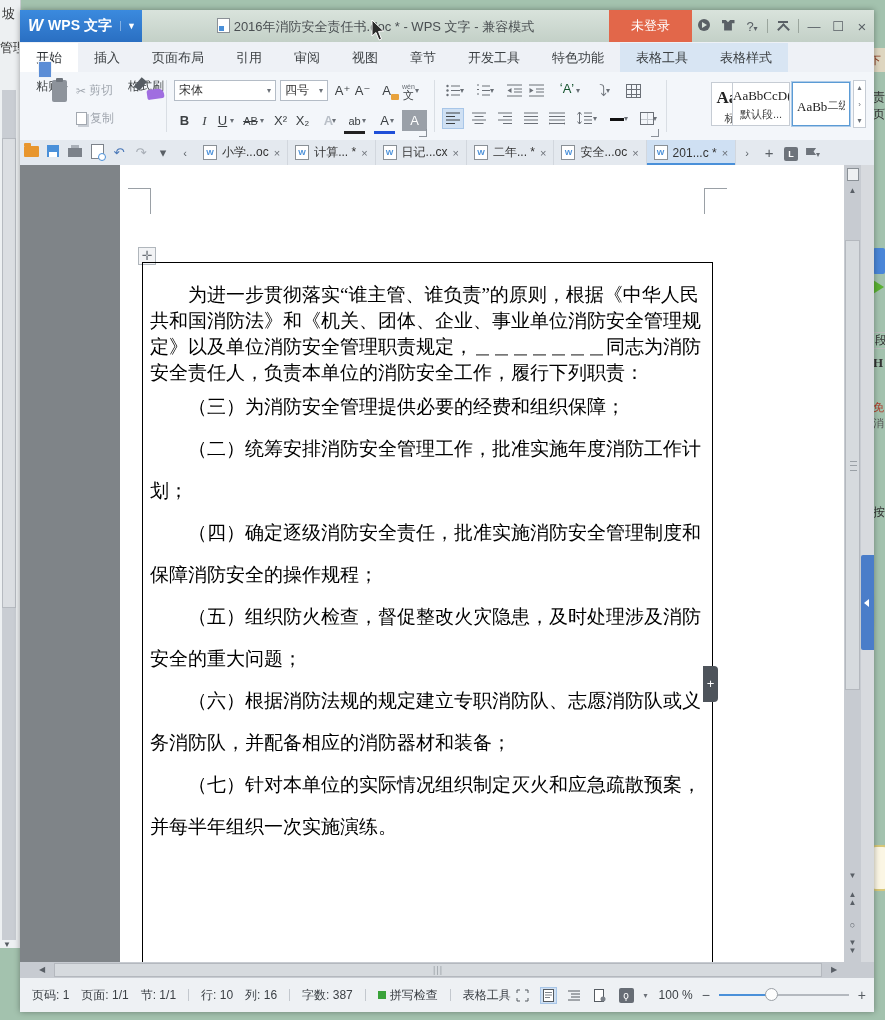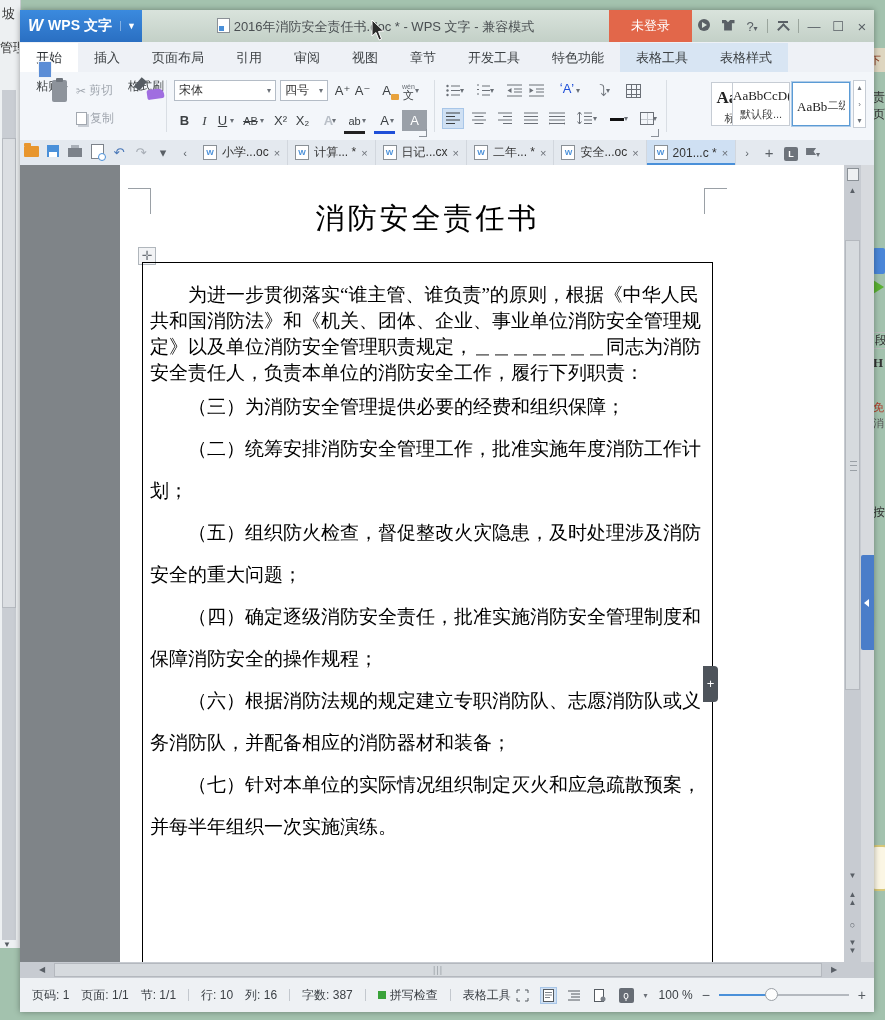--- a/index.html
+++ b/index.html
@@ -291,21 +291,21 @@
             <path d="M0 1h15M7 5h8M7 8h8M0 12h15" stroke="#6b7077"></path>
             <path d="M4.5 4l-4 2.5 4 2.5z" fill="#6b7077"></path>
           </svg>
       </span>
       <span class="abs pbtn" style="left:86px;top:8px;">
         <svg class="icoSvg" width="16" height="13">
             <path d="M0 1h15M7 5h8M7 8h8M0 12h15" stroke="#6b7077"></path>
             <path d="M0.5 4l4 2.5-4 2.5z" fill="#6b7077"></path>
           </svg>
       </span>
-      <span class="abs pbtn" style="left:116px;top:6px;font-size:13px;color:#1d4ed8;">ʻAʼ</span>
+      <span class="abs pbtn" style="left:116px;top:6px;font-size:13px;color:#14532d;">ʻAʼ</span>
       <span class="abs dd9" style="left:136px;top:14px;">▾</span>
       <span class="abs pbtn" style="left:152px;top:8px;color:#6b7077;">⤵</span>
       <span class="abs dd9" style="left:166px;top:14px;">▾</span>
       <span class="abs pbtn" style="left:182px;top:8px;">
           <span class="grid-ico"></span>
         </span>
 
       <span class="abs pbtn active" style="left:2px;top:36px;">
         <svg class="icoSvg" width="15" height="13">
             <path d="M0 1h14M0 4.5h9M0 8h14M0 11.5h9" stroke="#3c4043"></path>
@@ -414,28 +414,27 @@
     <span class="ic" style="font-size:11px;">›</span>
     <span class="ic" style="font-size:15px;">+</span>
     <span class="ic"><span class="sq-l">L</span></span>
     <span class="ic"><span class="flag"></span><span class="dd9">▾</span></span>
   </div>
 
   <div class="abs docarea">
     <div class="page">
       <div class="crop l"></div>
       <div class="crop r"></div>
-      <div class="doctitle">消防安全责任书</div>
       <div class="movehandle">✛</div>
       <div class="dtable">
         <p class="p-first">为进一步贯彻落实“谁主管、谁负责”的原则，根据《中华人民共和国消防法》和《机关、团体、企业、事业单位消防安全管理规定》以及单位消防安全管理职责规定，＿＿＿＿＿＿＿同志为消防安全责任人，负责本单位的消防安全工作，履行下列职责：</p>
         <p class="p-item">（三）为消防安全管理提供必要的经费和组织保障；</p>
         <p class="p-item">（二）统筹安排消防安全管理工作，批准实施年度消防工作计划；</p>
+        <p class="p-item">（四）确定逐级消防安全责任，批准实施消防安全管理制度和保障消防安全的操作规程；</p>
         <p class="p-item">（五）组织防火检查，督促整改火灾隐患，及时处理涉及消防安全的重大问题；</p>
-        <p class="p-item">（四）确定逐级消防安全责任，批准实施消防安全管理制度和保障消防安全的操作规程；</p>
         <p class="p-item">（六）根据消防法规的规定建立专职消防队、志愿消防队或义务消防队，并配备相应的消防器材和装备；</p>
         <p class="p-item">（七）针对本单位的实际情况组织制定灭火和应急疏散预案，并每半年组织一次实施演练。</p>
       </div>
       <div class="pulltab">+</div>
     </div>
 
     <div class="vsb">
       <span class="minidoc"></span>
       <span class="btn" style="top:18px;">▲</span>
       <div class="vsb-thumb">

